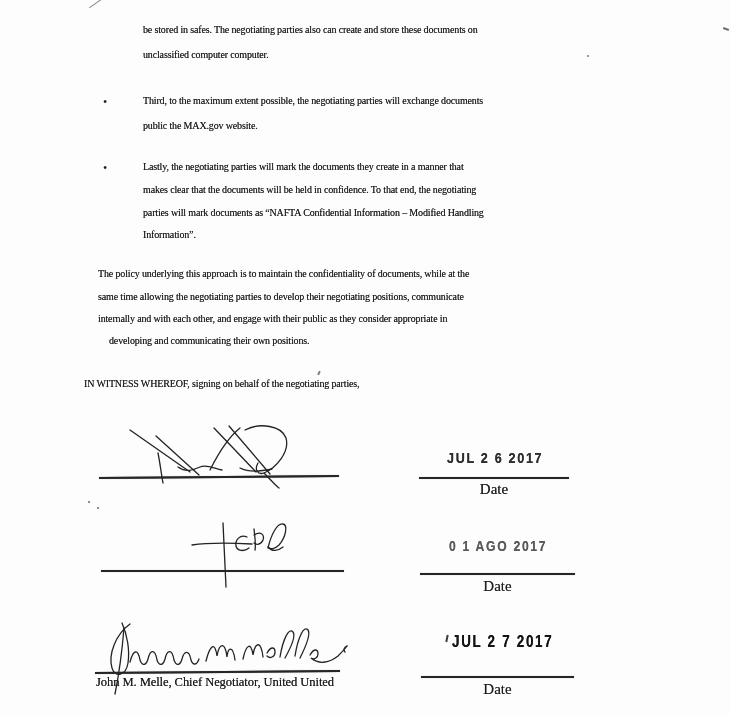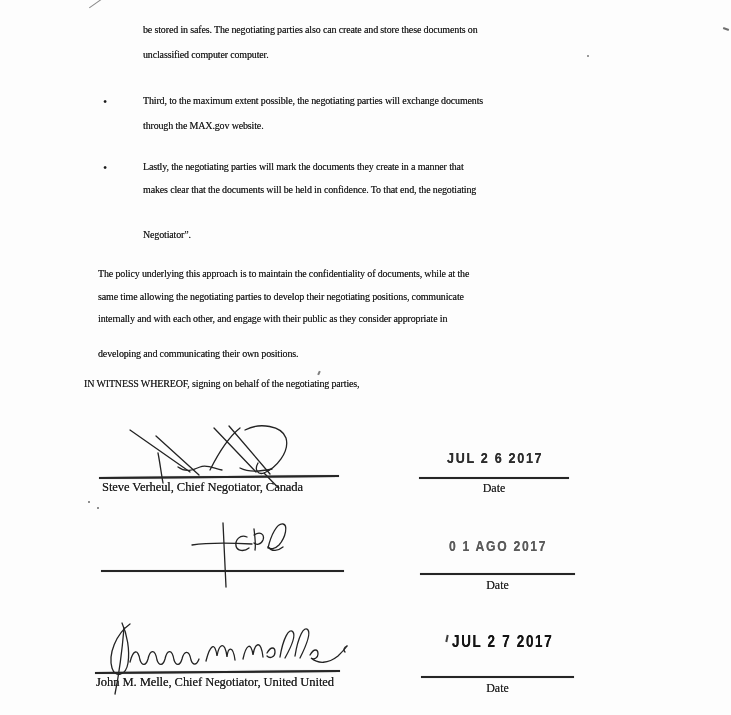--- a/index.html
+++ b/index.html
@@ -33,21 +33,21 @@
   }
   .signer {
     position: absolute;
     font-size: 12.6px;
     letter-spacing: -0.1px;
     white-space: nowrap;
     text-shadow: 0 0 0.55px rgba(25,25,25,0.8);
   }
   .date-label {
     position: absolute;
-    font-size: 12px;
+    font-size: 15px;
     text-align: center;
     text-shadow: 0 0 0.5px rgba(25,25,25,0.7);
   }
   .stamp {
     position: absolute;
     font-family: "Liberation Sans", sans-serif;
     font-weight: 700;
     white-space: nowrap;
     transform: scaleX(0.84);
     transform-origin: left center;
@@ -63,48 +63,48 @@
 </head>
 <body>
 
 <div class="page">
 
   <div class="tline" style="left:143px; top:24px;">be stored in safes.  The negotiating parties also can create and store these documents on</div>
   <div class="tline" style="left:143px; top:49px;">unclassified computer computer.</div>
 
   <div class="bullet" style="left:103px; top:95px;">•</div>
   <div class="tline" style="left:143px; top:95px;">Third, to the maximum extent possible, the negotiating parties will exchange documents</div>
-  <div class="tline" style="left:143px; top:120px;">through the MAX.gov website.</div>
+  <div class="tline" style="left:143px; top:120px;">public the MAX.gov website.</div>
 
   <div class="bullet" style="left:103px; top:161px;">•</div>
   <div class="tline" style="left:143px; top:184px;">makes clear that the documents will be held in confidence.  To that end, the negotiating</div>
   <div class="tline" style="left:143px; top:161px;">Lastly, the negotiating parties will mark the documents they create in a manner that</div>
-  <div class="tline" style="left:143px; top:229px;">Negotiator”.</div>
+  <div class="tline" style="left:143px; top:207px;">parties will mark documents as “NAFTA Confidential Information – Modified Handling</div>
+  <div class="tline" style="left:143px; top:229px;">Information”.</div>
 
   <div class="tline" style="left:98px; top:268px;text-align:center;">The policy underlying this approach is to maintain the confidentiality of documents, while at the</div>
   <div class="tline" style="left:98px; top:291px;">same time allowing the negotiating parties to develop their negotiating positions, communicate</div>
   <div class="tline" style="left:98px; top:313px;">internally and with each other, and engage with their public as they consider appropriate in</div>
-  <div class="tline" style="left:98px; top:335px;margin-top:13px;">developing and communicating their own positions.</div>
+  <div class="tline" style="left:109px; top:335px;">developing and communicating their own positions.</div>
 
   <div class="tline" style="left:84px; top:378px;">IN WITNESS WHEREOF, signing on behalf of the negotiating parties,</div>
 
   <svg class="sig-svg" style="left:122px; top:420px;" width="195" height="70" viewBox="0 0 195 70">
     <path d="M8,10 L68,52"></path>
     <path d="M34,16 L77,55"></path>
     <path d="M36,33 C38,43 39,52 41,63"></path>
     <path d="M56,47 C64,53 71,50 78,47 C85,44 93,49 100,50"></path>
     <path d="M92,8 L134,52"></path>
     <path d="M107,6 L148,54"></path>
     <path d="M88,50 C98,30 108,16 118,8"></path>
     <path d="M123,10 C138,2 160,6 164,18 C168,32 154,48 142,53 C136,55 132,50 136,43"></path>
     <path d="M142,53 C148,59 152,64 157,68"></path>
     <path d="M118,48 C128,53 139,51 150,49"></path>
   </svg>
   <div class="rule" style="left:99px; top:476px; width:240px; transform:rotate(-0.5deg);"></div>
-  <div class="signer" style="left:102px; top:480px;">Steve Verheul, Chief Negotiator, Canada</div>
   <div class="stamp stamp-1" style="left:447px; top:449px;">JUL 2 6 2017</div>
   <div class="rule" style="left:419px; top:477px; width:150px;"></div>
   <div class="date-label" style="left:419px; top:481px; width:150px;">Date</div>
 
   <svg class="sig-svg" style="left:186px; top:514px;" width="118" height="80" viewBox="0 0 118 80">
     <path d="M6,31 C26,28 46,29 66,30"></path>
     <path d="M37,9 C38,30 39,52 40,73"></path>
     <path d="M61,23 C54,20 49,26 50,32 C51,37 58,38 63,34"></path>
     <path d="M68,15 C69,23 70,31 69,36"></path>
     <path d="M68,21 C74,17 79,20 77,26 C75,31 70,31 68,29"></path>

